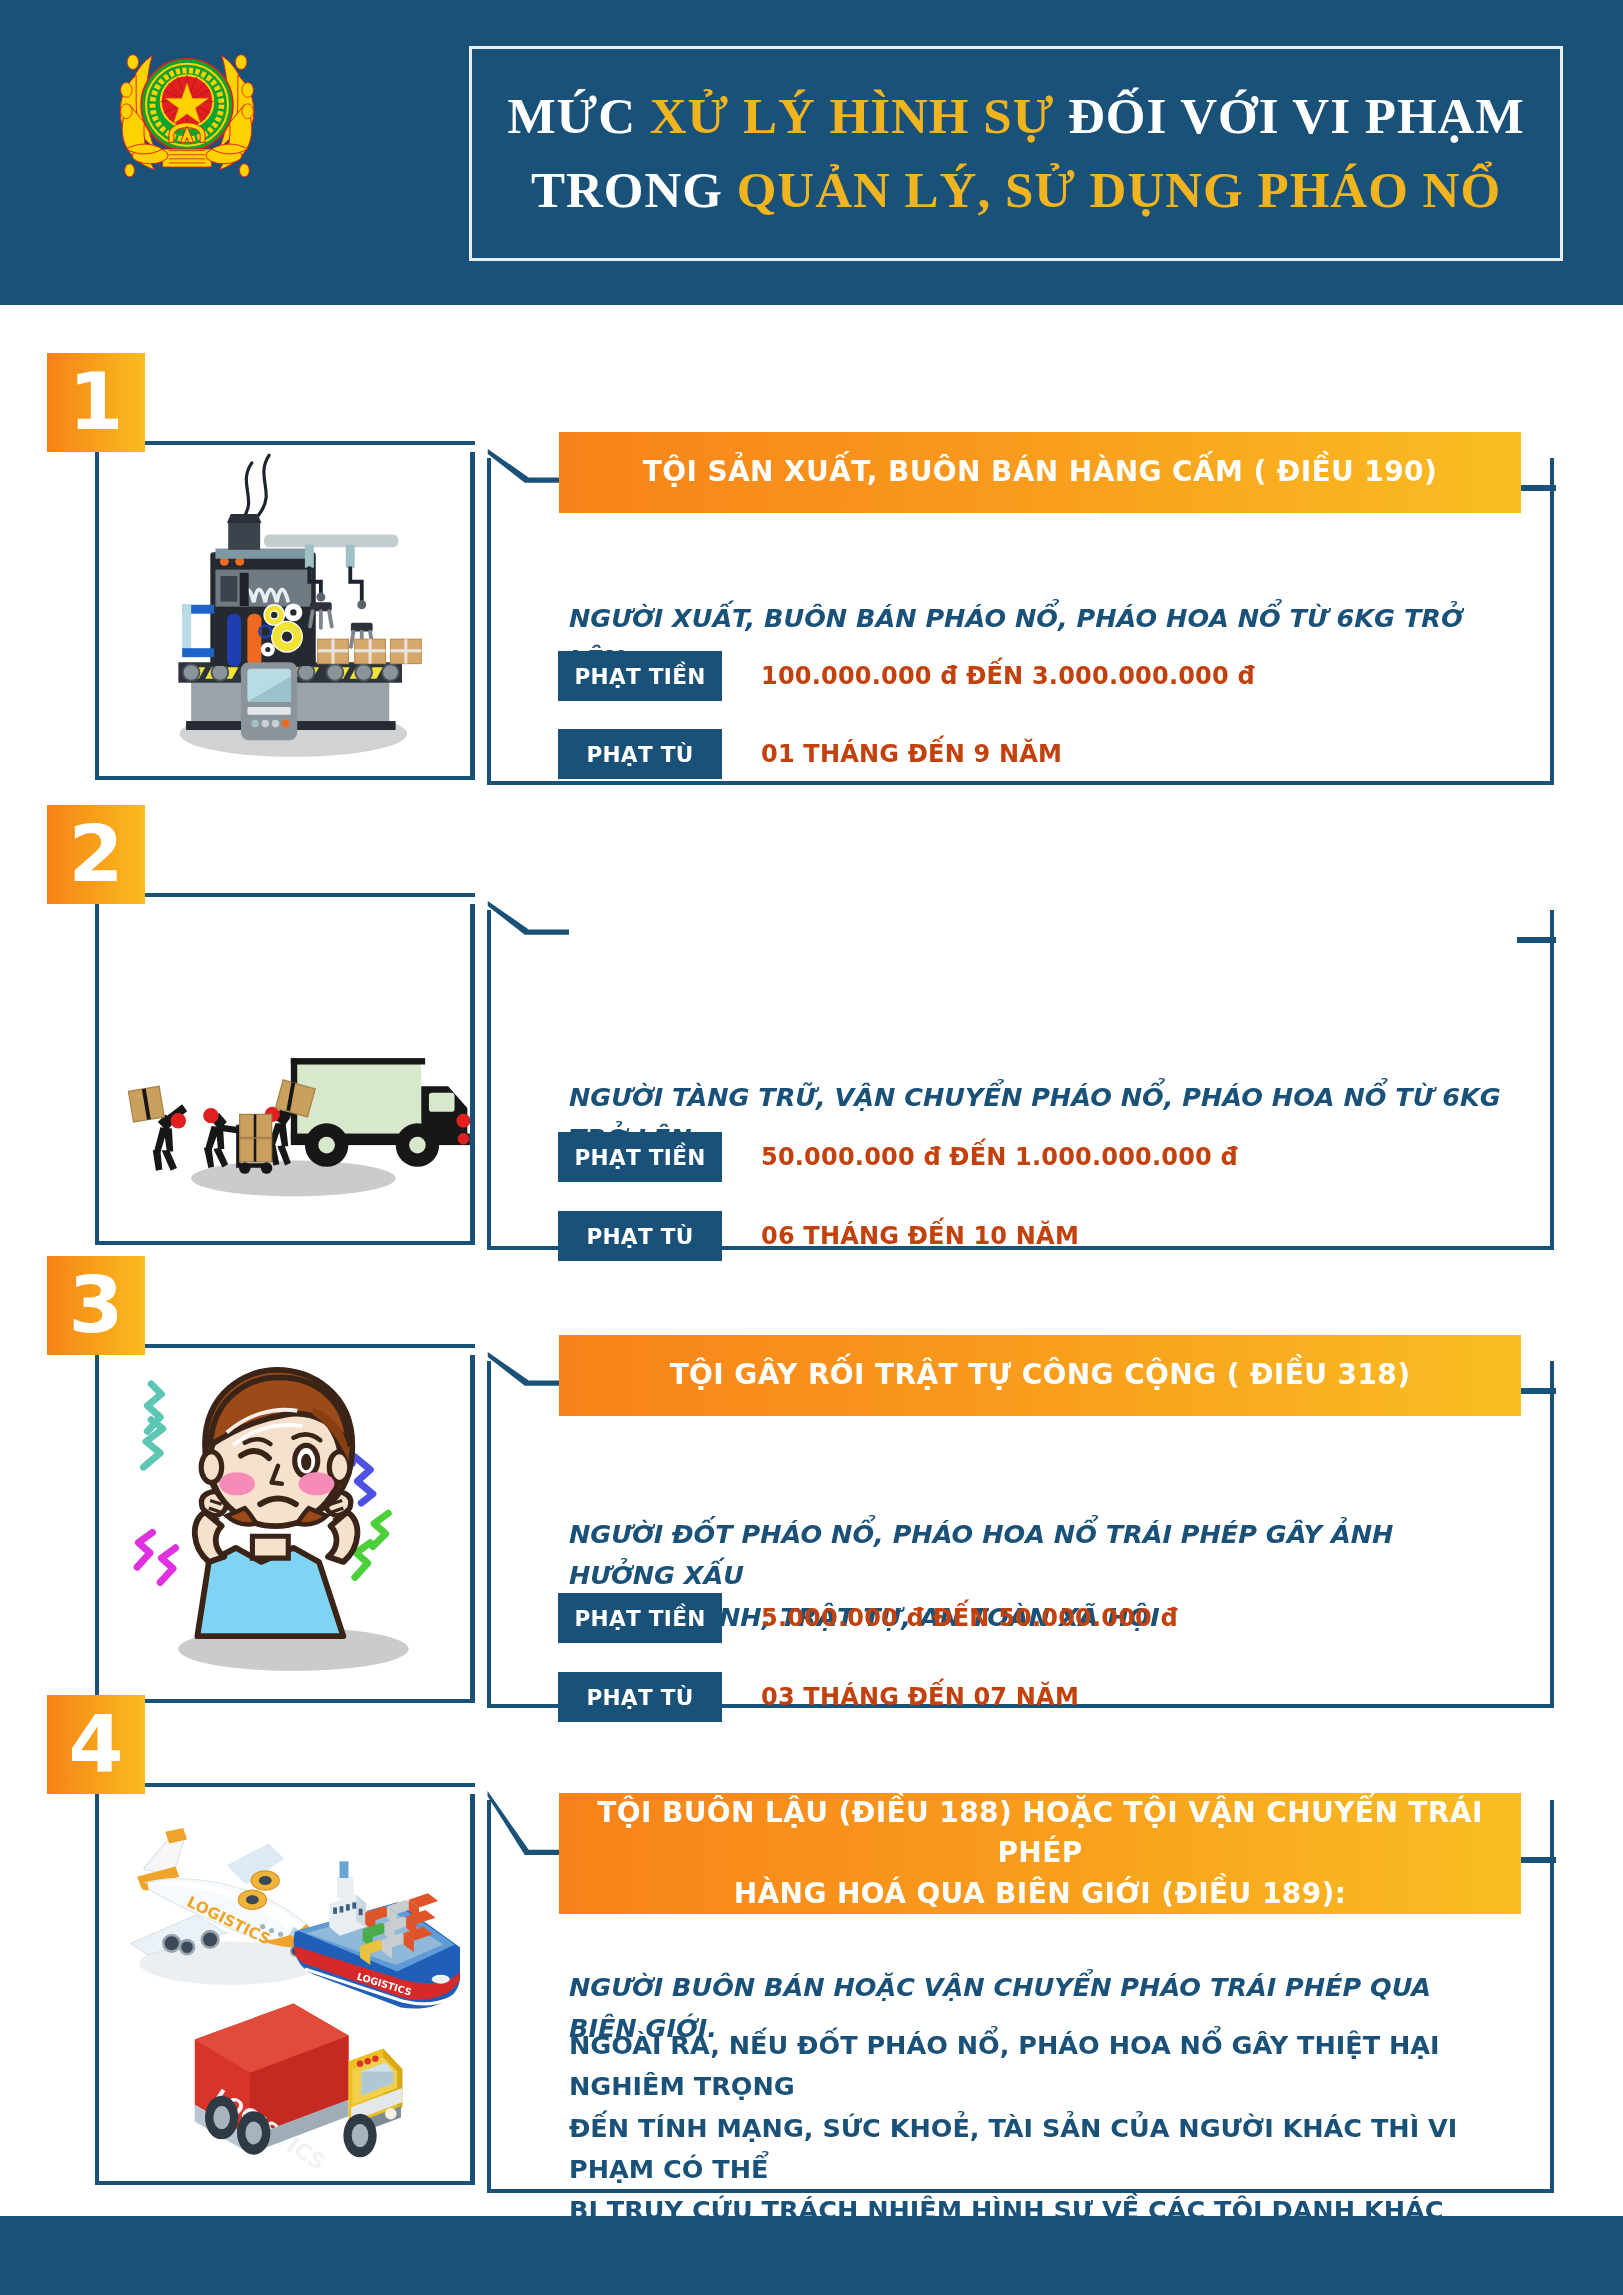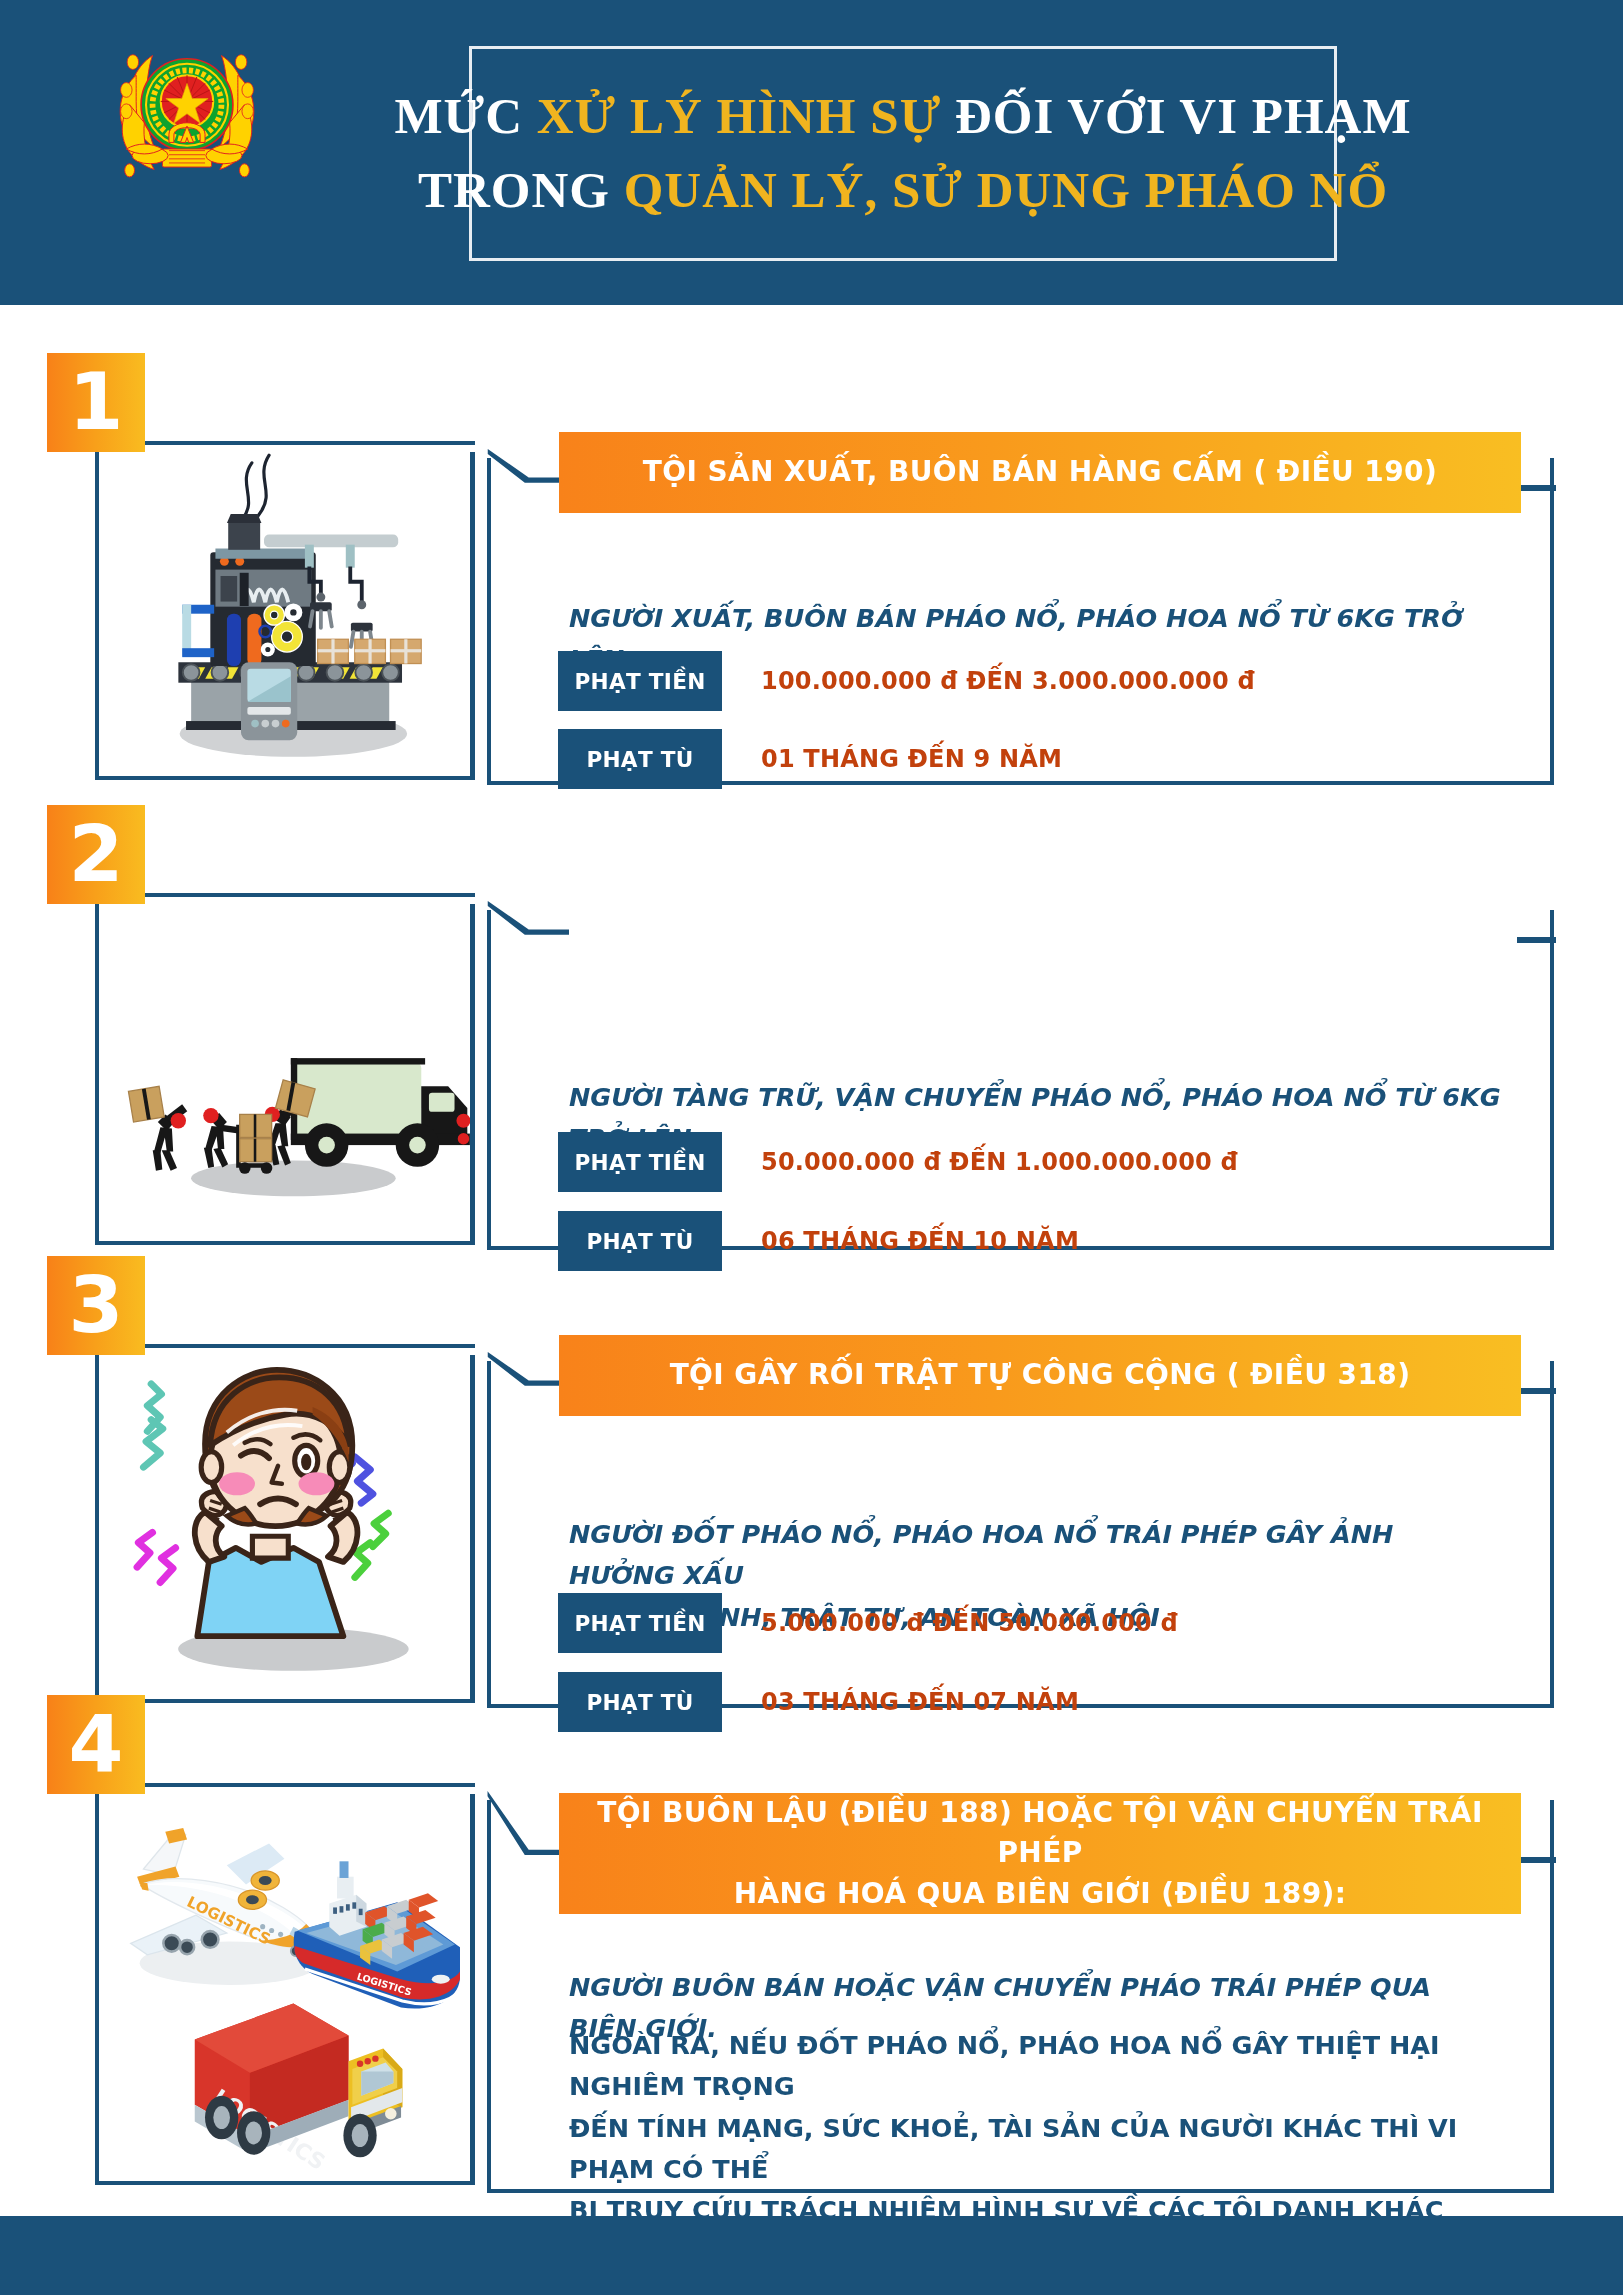--- a/index.html
+++ b/index.html
@@ -32,21 +32,21 @@
     font-size: 30px;
     line-height: 1.22;
     letter-spacing: 0.7px;
     margin-top: 3.9px;
     white-space: pre-line;
   }
 
   .title-frame {
     position: absolute;
     left: 469px; top: 46px;
-    width: 868px; height: 215px;
+    width: 1094px; height: 215px;
     border: 3.9px solid #e8edf2;
     display: flex;
     flex-direction: column;
     align-items: center;
     justify-content: center;
   }
   .title-line {
     font-family: "Liberation Serif", serif;
     font-weight: 700;
     font-size: 51px;
@@ -196,21 +196,21 @@
     font-weight: 700;
     font-size: 25.5px;
     line-height: 1.62;
     white-space: pre-line;
   }
   .s4 .desc2 { top: 330px; }
 
   
   .pen-row { position: absolute; display: flex; align-items: center; }
   .pen-label {
-    width: 164px; height: 60px;
+    width: 164px; height: 50px;
     background: #1a5179;
     color: #ffffff;
     font-family: "DejaVu Sans", sans-serif;
     font-weight: 700;
     font-size: 21.6px;
     letter-spacing: 0.3px;
     display: flex;
     align-items: center;
     justify-content: center;
   }

